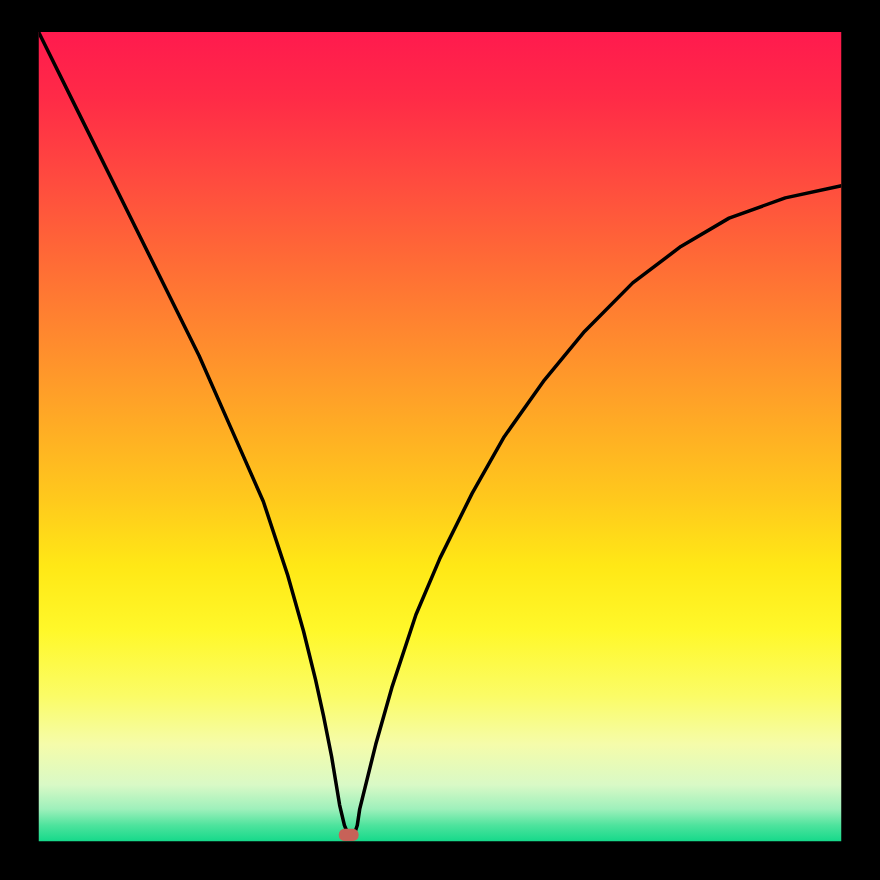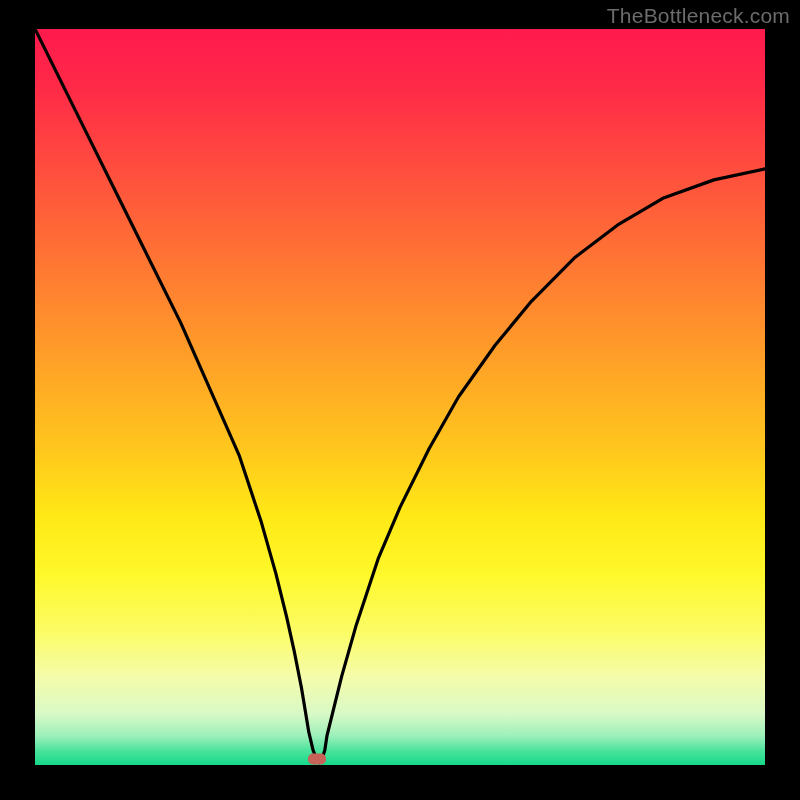--- a/index.html
+++ b/index.html
@@ -70,21 +70,20 @@
     border-radius: 5px;
     transform: translate(-50%, -50%);
     z-index: 3;
   }
 </style>
 </head>
 <body>
 
 <div class="frame">
 
-  <div class="watermark">TheBottleneck.com</div>
 
   <div class="plot-area">
     <div class="gradient-bg"></div>
 
     <svg class="curve" viewBox="0 0 730 736" preserveAspectRatio="none">
       <path id="curve-path" d="M0.00 0.00 L36.50 73.60 L73.00 147.20 L109.50 220.80 L146.00 294.40 L175.20 360.64 L204.40 426.88 L226.30 493.12 L240.90 544.64 L251.85 588.80 L259.15 621.92 L266.45 658.72 L270.10 680.80 L273.75 702.88 L278.13 721.28 L281.78 730.11 L284.70 733.79 L286.89 730.11 L289.81 721.28 L292.00 706.56 L306.60 647.68 L321.20 596.16 L343.10 529.92 L365.00 478.40 L394.20 419.52 L423.40 368.00 L459.90 316.48 L496.40 272.32 L540.20 228.16 L584.00 195.04 L627.80 169.28 L678.90 150.88 L730.00 139.84" fill="none" stroke="#000" stroke-width="3.2" stroke-linecap="round" stroke-linejoin="round"></path>
     </svg>
 
     <div id="marker" class="marker" style="left: 281.78px; top: 730.112px;"></div>
   </div>

